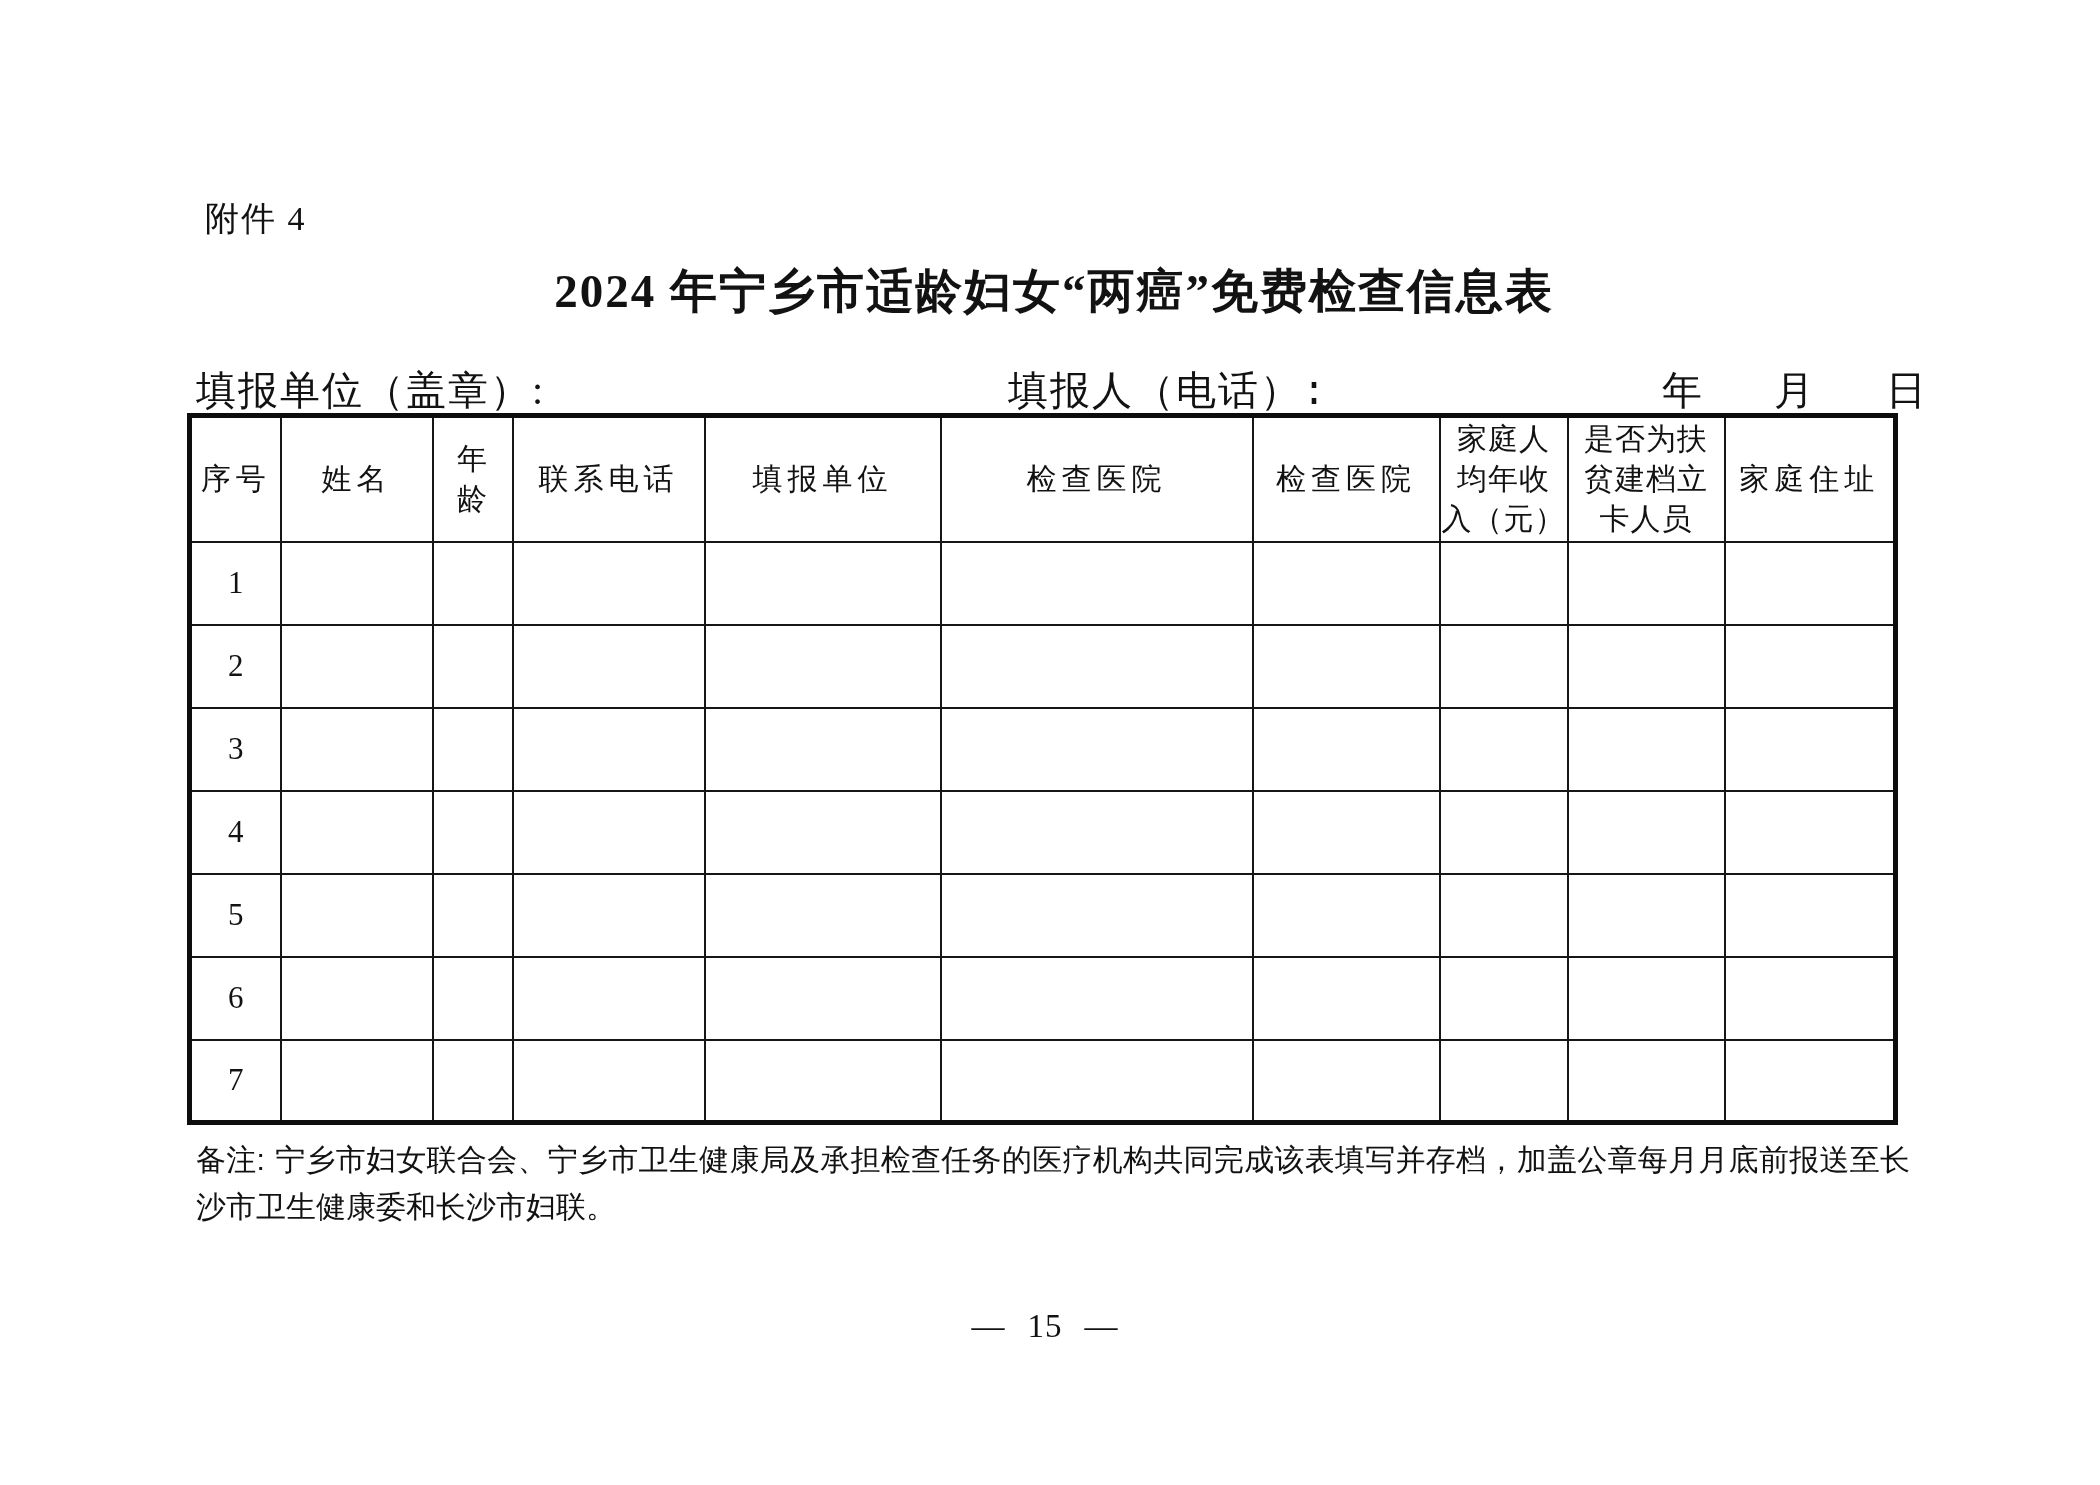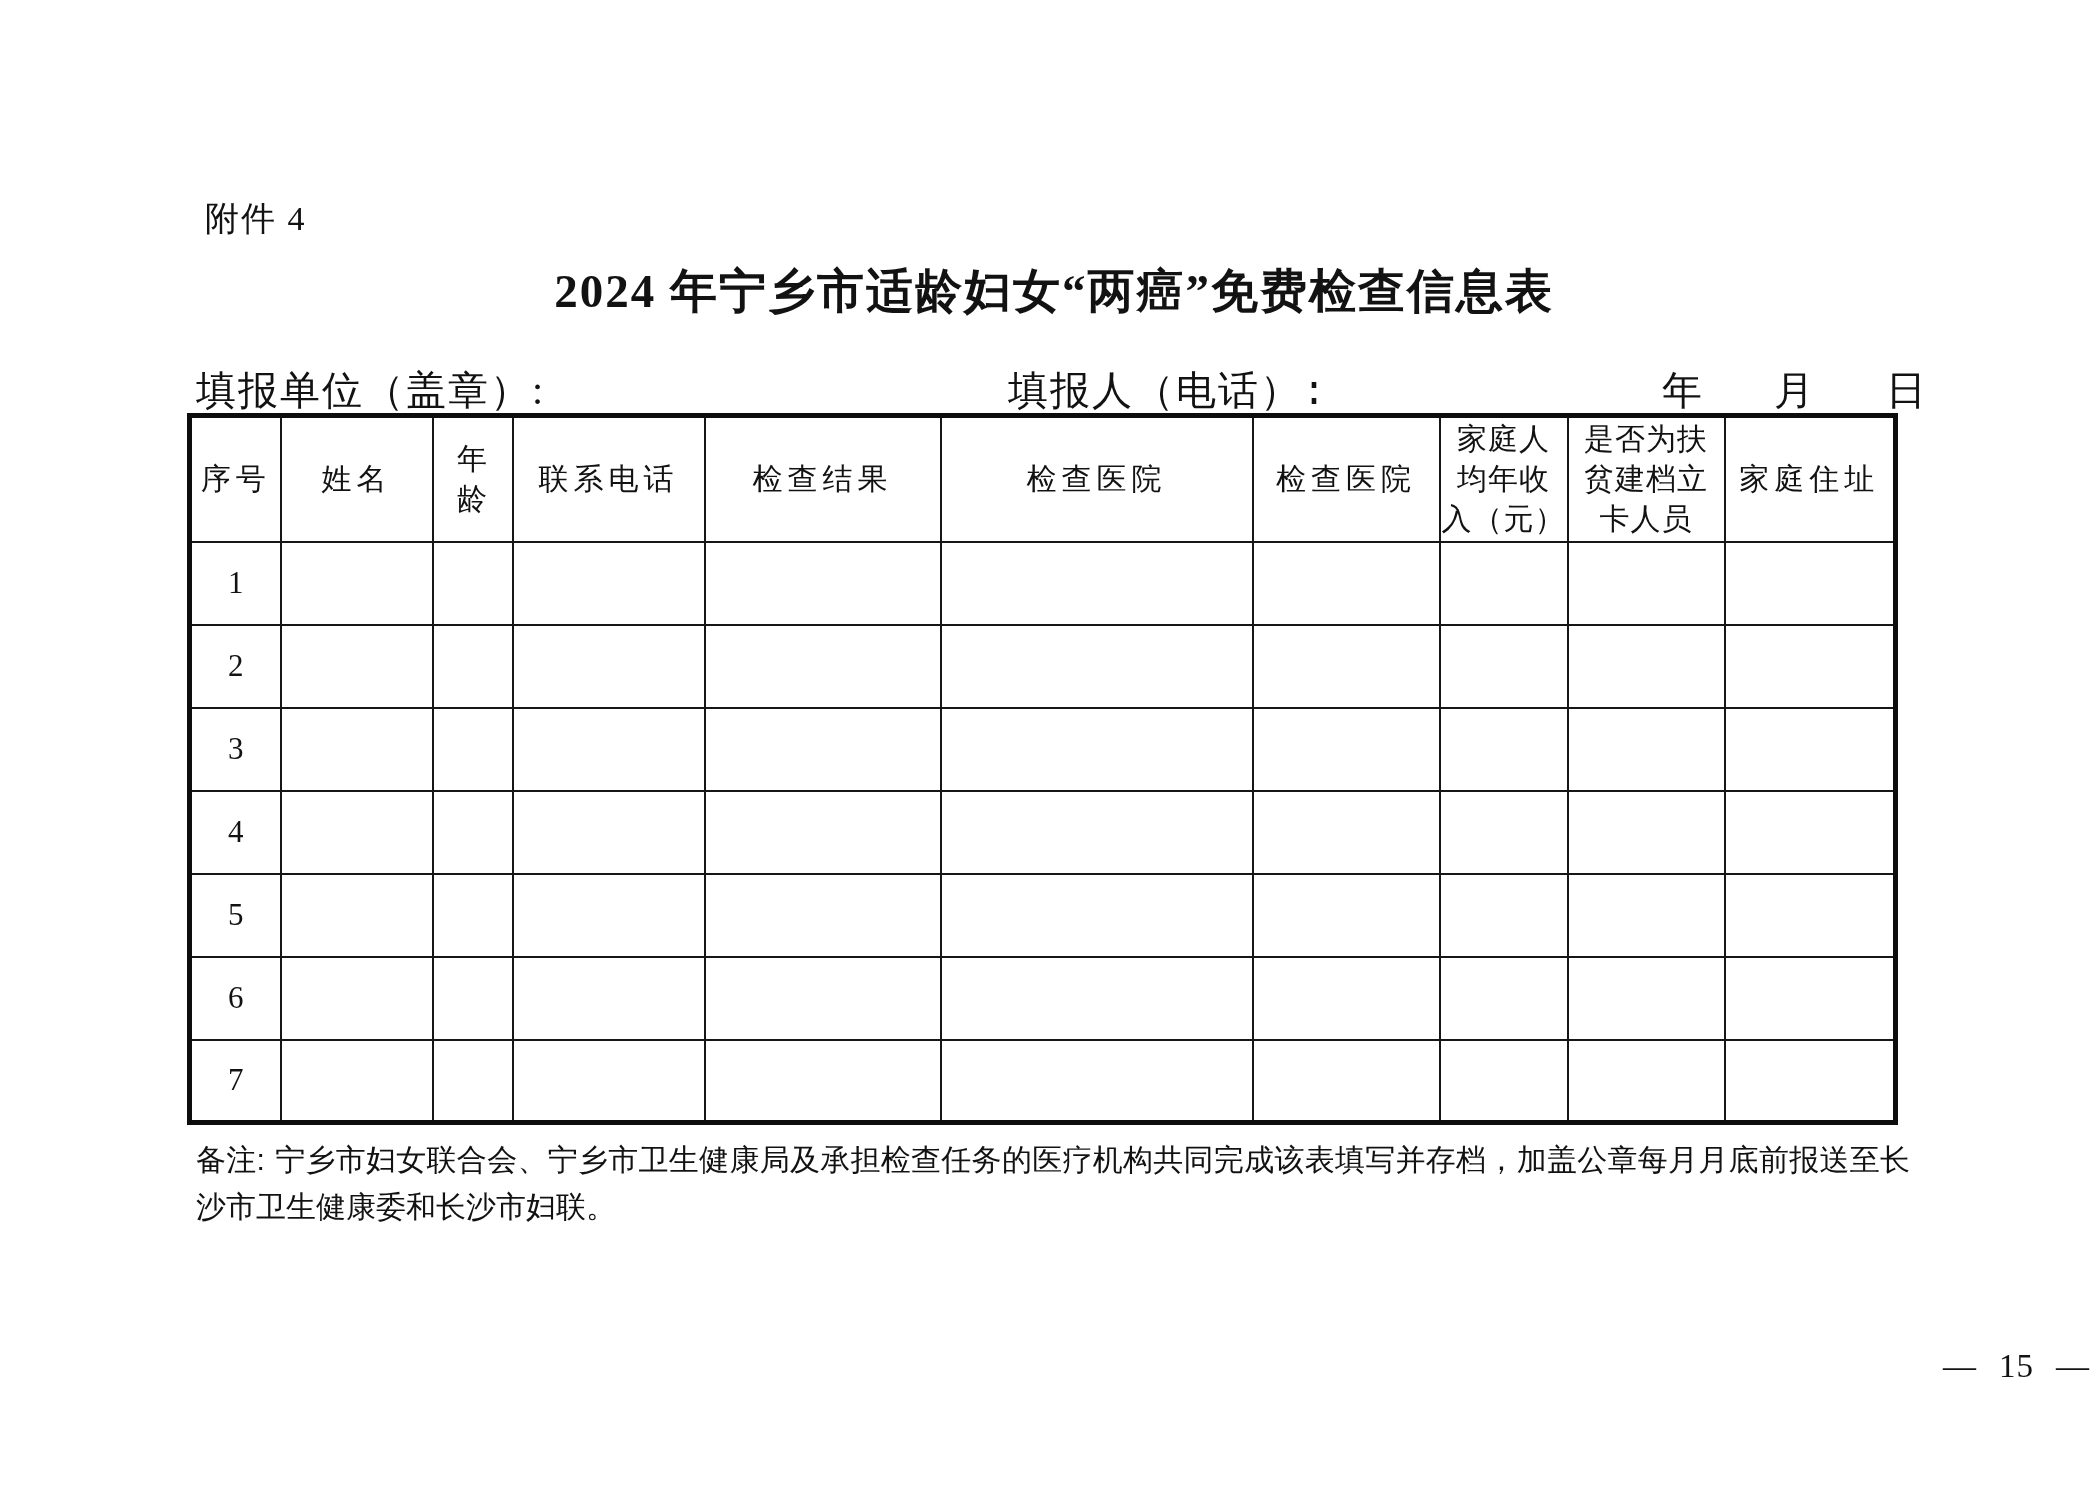--- a/index.html
+++ b/index.html
@@ -44,22 +44,22 @@
   }
 
   .note{
     position:absolute;left:196px;top:1136px;width:1714px;margin:0;
     font-family:"Liberation Sans","DejaVu Sans",sans-serif;
     font-weight:normal;font-size:30px;line-height:47px;text-align:justify;
   }
   .note .prefix{margin-right:10px;}
 
   .page-number{
-    position:absolute;left:0;top:1308px;width:2090px;text-align:right;
-    font-size:33px;letter-spacing:1px;margin-top:40px;
+    position:absolute;left:0;top:1308px;width:2090px;text-align:center;
+    font-size:33px;letter-spacing:1px;
   }
   .page-number .num{margin:0 22px;}
 </style>
 </head>
 <body>
 
 <div class="page">
 
   <div class="attachment">附件 4</div>
 
@@ -88,21 +88,21 @@
         <col style="width:157px">
       <col style="width:171px">
     </colgroup>
     <thead>
       <tr>
         <th>序号</th>
         <th>姓名</th>
         <th class="multiline">年
 龄</th>
         <th>联系电话</th>
-        <th>检查结果</th>
+        <th>填报单位</th>
         <th>检查医院</th>
         <th>检查医院</th>
         <th class="multiline">家庭人
 均年收
 入（元）</th>
         <th class="multiline">是否为扶
 贫建档立
 卡人员</th>
         <th>家庭住址</th>
       </tr>

